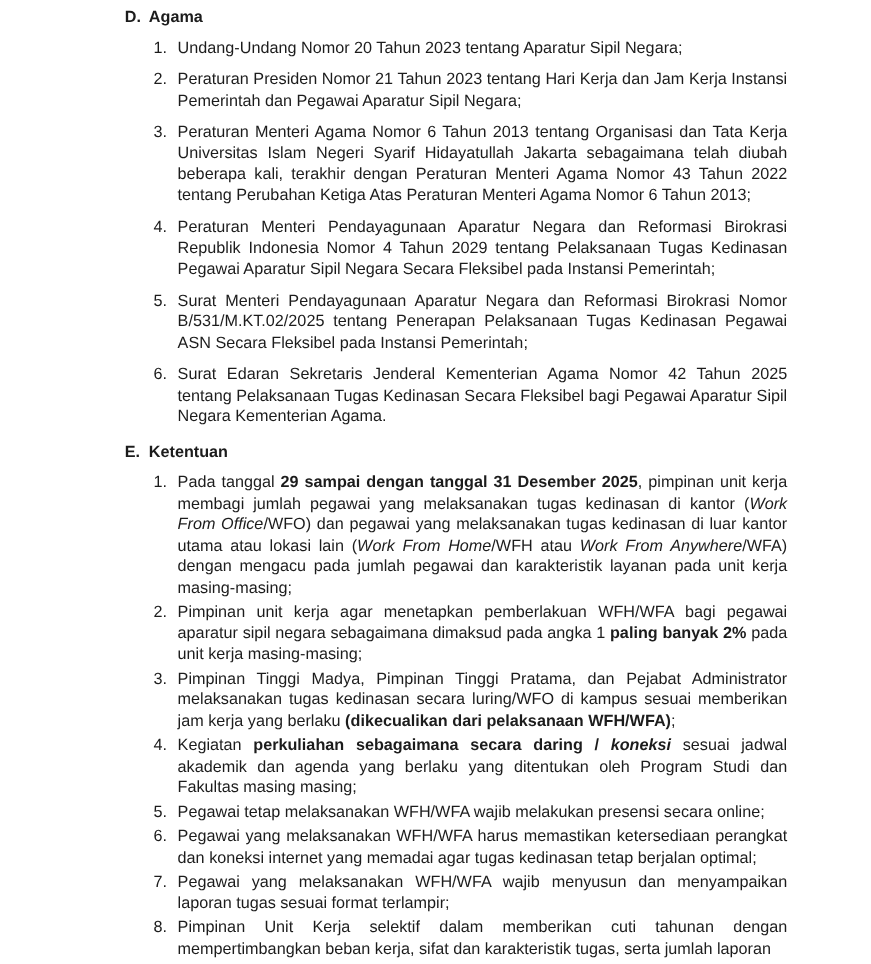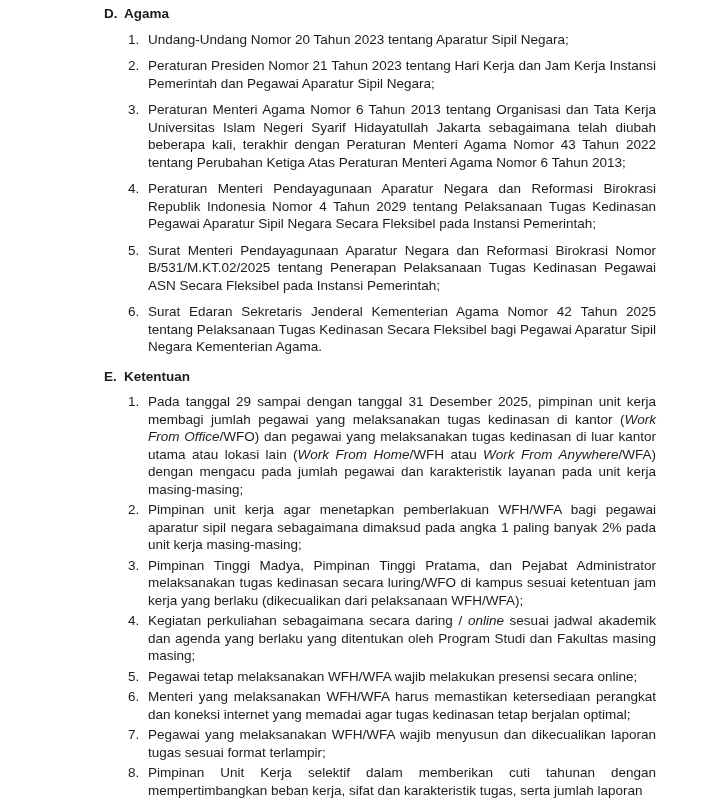--- a/index.html
+++ b/index.html
@@ -47,21 +47,21 @@
   .item .num {
     margin-left: 24px;
     width: 20px;
     flex-shrink: 0;
   }
   .item .body {
     flex: 1;
     text-align: justify;
     text-justify: inter-word;
   }
-  .seg-b { font-weight: normal; }
+  .seg-b { font-weight: bold; }
   .seg-i { font-style: italic; }
 </style>
 </head>
 <body>
 
 <div class="page">
 
   <div class="section">
     <div class="section-heading">
       <span class="letter">D.</span>
@@ -104,37 +104,37 @@
         <div class="item">
           <span class="num">1.</span>
           <span class="body"><span>Pada tanggal </span><span class="seg-b">29 sampai dengan tanggal 31 Desember 2025</span><span>, pimpinan unit kerja membagi jumlah pegawai yang melaksanakan tugas kedinasan di kantor (</span><span class="seg-i">Work From Office</span><span>/WFO) dan pegawai yang melaksanakan tugas kedinasan di luar kantor utama atau lokasi lain (</span><span class="seg-i">Work From Home</span><span>/WFH atau </span><span class="seg-i">Work From Anywhere</span><span>/WFA) dengan mengacu pada jumlah pegawai dan karakteristik layanan pada unit kerja masing-masing;</span></span>
         </div>
         <div class="item">
           <span class="num">2.</span>
           <span class="body"><span>Pimpinan unit kerja agar menetapkan pemberlakuan WFH/WFA bagi pegawai aparatur sipil negara sebagaimana dimaksud pada angka 1 </span><span class="seg-b">paling banyak 2%</span><span> pada unit kerja masing-masing;</span></span>
         </div>
         <div class="item">
           <span class="num">3.</span>
-          <span class="body"><span>Pimpinan Tinggi Madya, Pimpinan Tinggi Pratama, dan Pejabat Administrator melaksanakan tugas kedinasan secara luring/WFO di kampus sesuai ketentuan jam kerja yang berlaku </span><span class="seg-b">(dikecualikan dari pelaksanaan WFH/WFA)</span><span>;</span></span>
+          <span class="body"><span>Pimpinan Tinggi Madya, Pimpinan Tinggi Pratama, dan Pejabat Administrator melaksanakan tugas kedinasan secara luring/WFO di kampus sesuai memberikan jam kerja yang berlaku </span><span class="seg-b">(dikecualikan dari pelaksanaan WFH/WFA)</span><span>;</span></span>
         </div>
         <div class="item">
           <span class="num">4.</span>
-          <span class="body"><span>Kegiatan </span><span class="seg-b">perkuliahan sebagaimana secara daring / </span><span class="seg-b seg-i">online</span><span> sesuai jadwal akademik dan agenda yang berlaku yang ditentukan oleh Program Studi dan Fakultas masing masing;</span></span>
+          <span class="body"><span>Kegiatan </span><span class="seg-b">perkuliahan sebagaimana secara daring / </span><span class="seg-b seg-i">koneksi</span><span> sesuai jadwal akademik dan agenda yang berlaku yang ditentukan oleh Program Studi dan Fakultas masing masing;</span></span>
         </div>
         <div class="item">
           <span class="num">5.</span>
           <span class="body"><span>Pegawai tetap melaksanakan WFH/WFA wajib melakukan presensi secara online;</span></span>
         </div>
         <div class="item">
           <span class="num">6.</span>
-          <span class="body"><span>Menteri yang melaksanakan WFH/WFA harus memastikan ketersediaan perangkat dan koneksi internet yang memadai agar tugas kedinasan tetap berjalan optimal;</span></span>
+          <span class="body"><span>Pegawai yang melaksanakan WFH/WFA harus memastikan ketersediaan perangkat dan koneksi internet yang memadai agar tugas kedinasan tetap berjalan optimal;</span></span>
         </div>
         <div class="item">
           <span class="num">7.</span>
-          <span class="body"><span>Pegawai yang melaksanakan WFH/WFA wajib menyusun dan dikecualikan laporan tugas sesuai format terlampir;</span></span>
+          <span class="body"><span>Pegawai yang melaksanakan WFH/WFA wajib menyusun dan menyampaikan laporan tugas sesuai format terlampir;</span></span>
         </div>
         <div class="item">
           <span class="num">8.</span>
           <span class="body"><span>Pimpinan Unit Kerja selektif dalam memberikan cuti tahunan dengan mempertimbangkan beban kerja, sifat dan karakteristik tugas, serta jumlah laporan</span></span>
         </div>
       </div>
   </div>
 
 </div>
 

